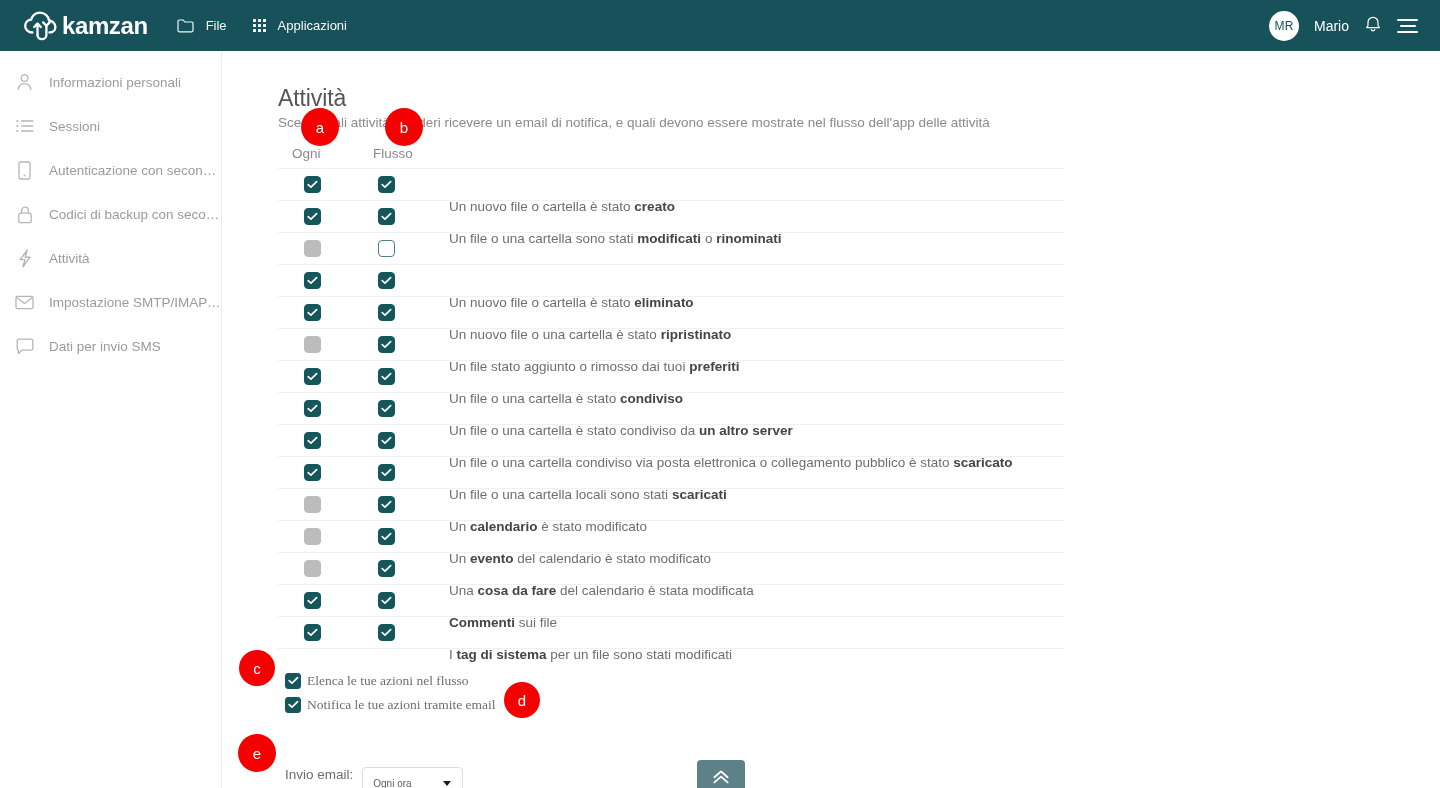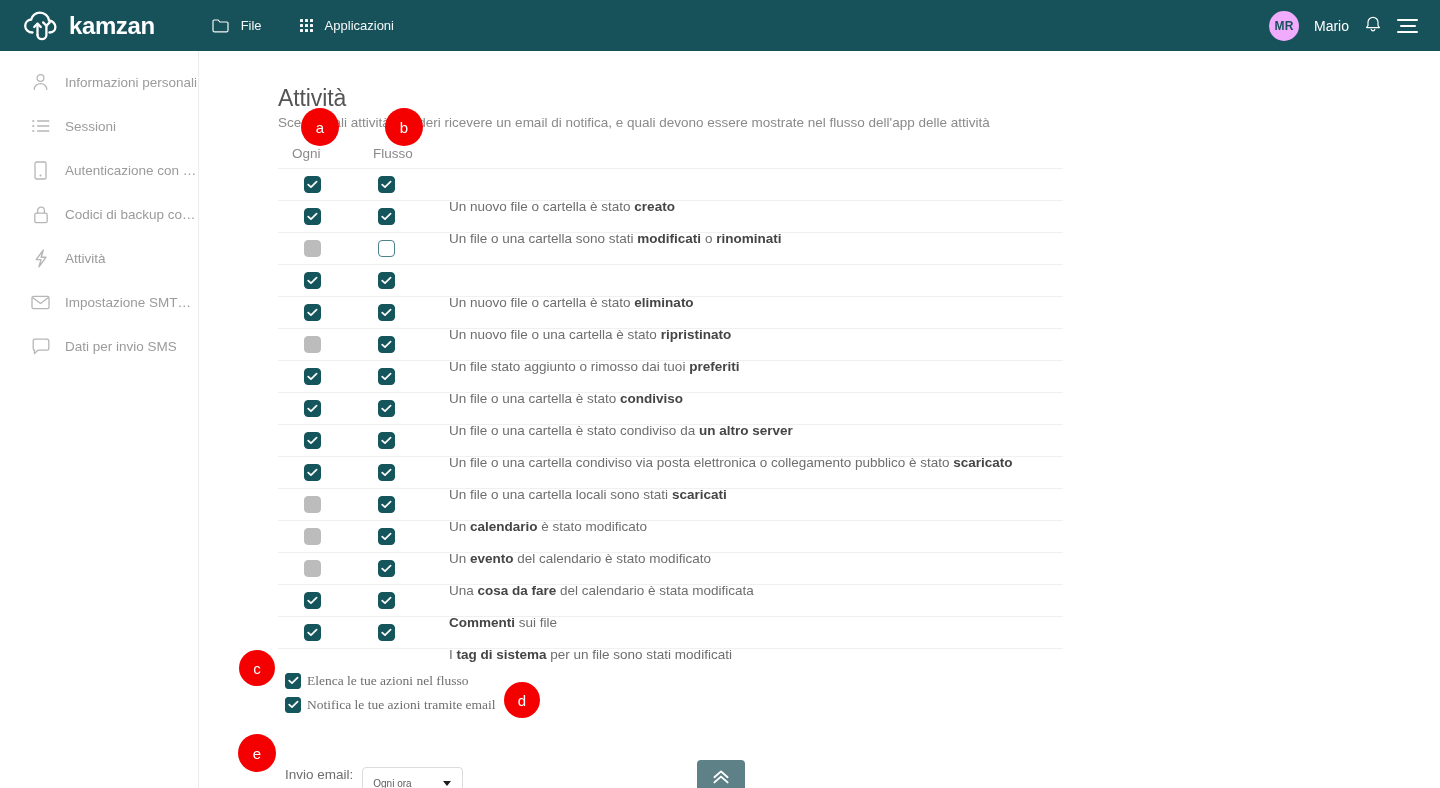--- a/index.html
+++ b/index.html
@@ -22,37 +22,36 @@
     height: 51px;
     background: #17515a;
     display: flex;
     align-items: center;
     z-index: 30;
   }
 
   .logo-block {
     display: flex;
     align-items: center;
-    gap: 7px;
     margin-left: 22px;
   }
   .logo-mark { width: 40px; height: 30px; display: block; }
   .logo-word {
     color: #ffffff;
     font-size: 24px;
     font-weight: bold;
     letter-spacing: -0.4px;
     line-height: 1;
   }
 
   .header-nav {
     display: flex;
     align-items: flex-end;
-    margin-left: 57px;
-    gap: 38px;
+    margin-left: 29px;
+    gap: 26px;
   }
   .header-nav-item {
     display: flex;
     align-items: center;
     gap: 12px;
     color: #ffffff;
     font-size: 13px;
     cursor: pointer;
     opacity: .96;
   }
@@ -74,24 +73,24 @@
   .header-right {
     margin-left: auto;
     display: flex;
     align-items: center;
     gap: 15px;
     margin-right: 22px;
   }
   .avatar {
     width: 30px; height: 30px;
     border-radius: 50%;
-    background: #f0abfc;
+    background: #ffffff;
     color: #17515a;
     font-size: 12px;
-    font-weight: bold;
+    font-weight: normal;
     display: flex;
     align-items: center;
     justify-content: center;
     letter-spacing: .2px;
   }
   .user-name { color: #ffffff; font-size: 14px; }
   .hdr-icon { cursor: pointer; display: block; }
   .hamburger {
     width: 21px; height: 14px;
     display: flex;
@@ -106,26 +105,25 @@
     border-radius: 1px;
   }
   .hamburger i:nth-child(1) { width: 21px; }
   .hamburger i:nth-child(2) { width: 16px; margin-left: 3px; }
   .hamburger i:nth-child(3) { width: 21px; }
 
   
   .sidebar {
     position: absolute;
     top: 51px; left: 0;
-    width: 199px;
+    width: 222px;
     height: 737px;
     background: #ffffff;
     border-right: 1px solid #ebebeb;
     padding-top: 9px;
-    padding-left: 16px;
   }
   .side-item {
     display: flex;
     align-items: center;
     height: 44px;
     padding-left: 14px;
     gap: 14px;
     cursor: pointer;
     color: #9b9b9b;
     font-size: 13.5px;

